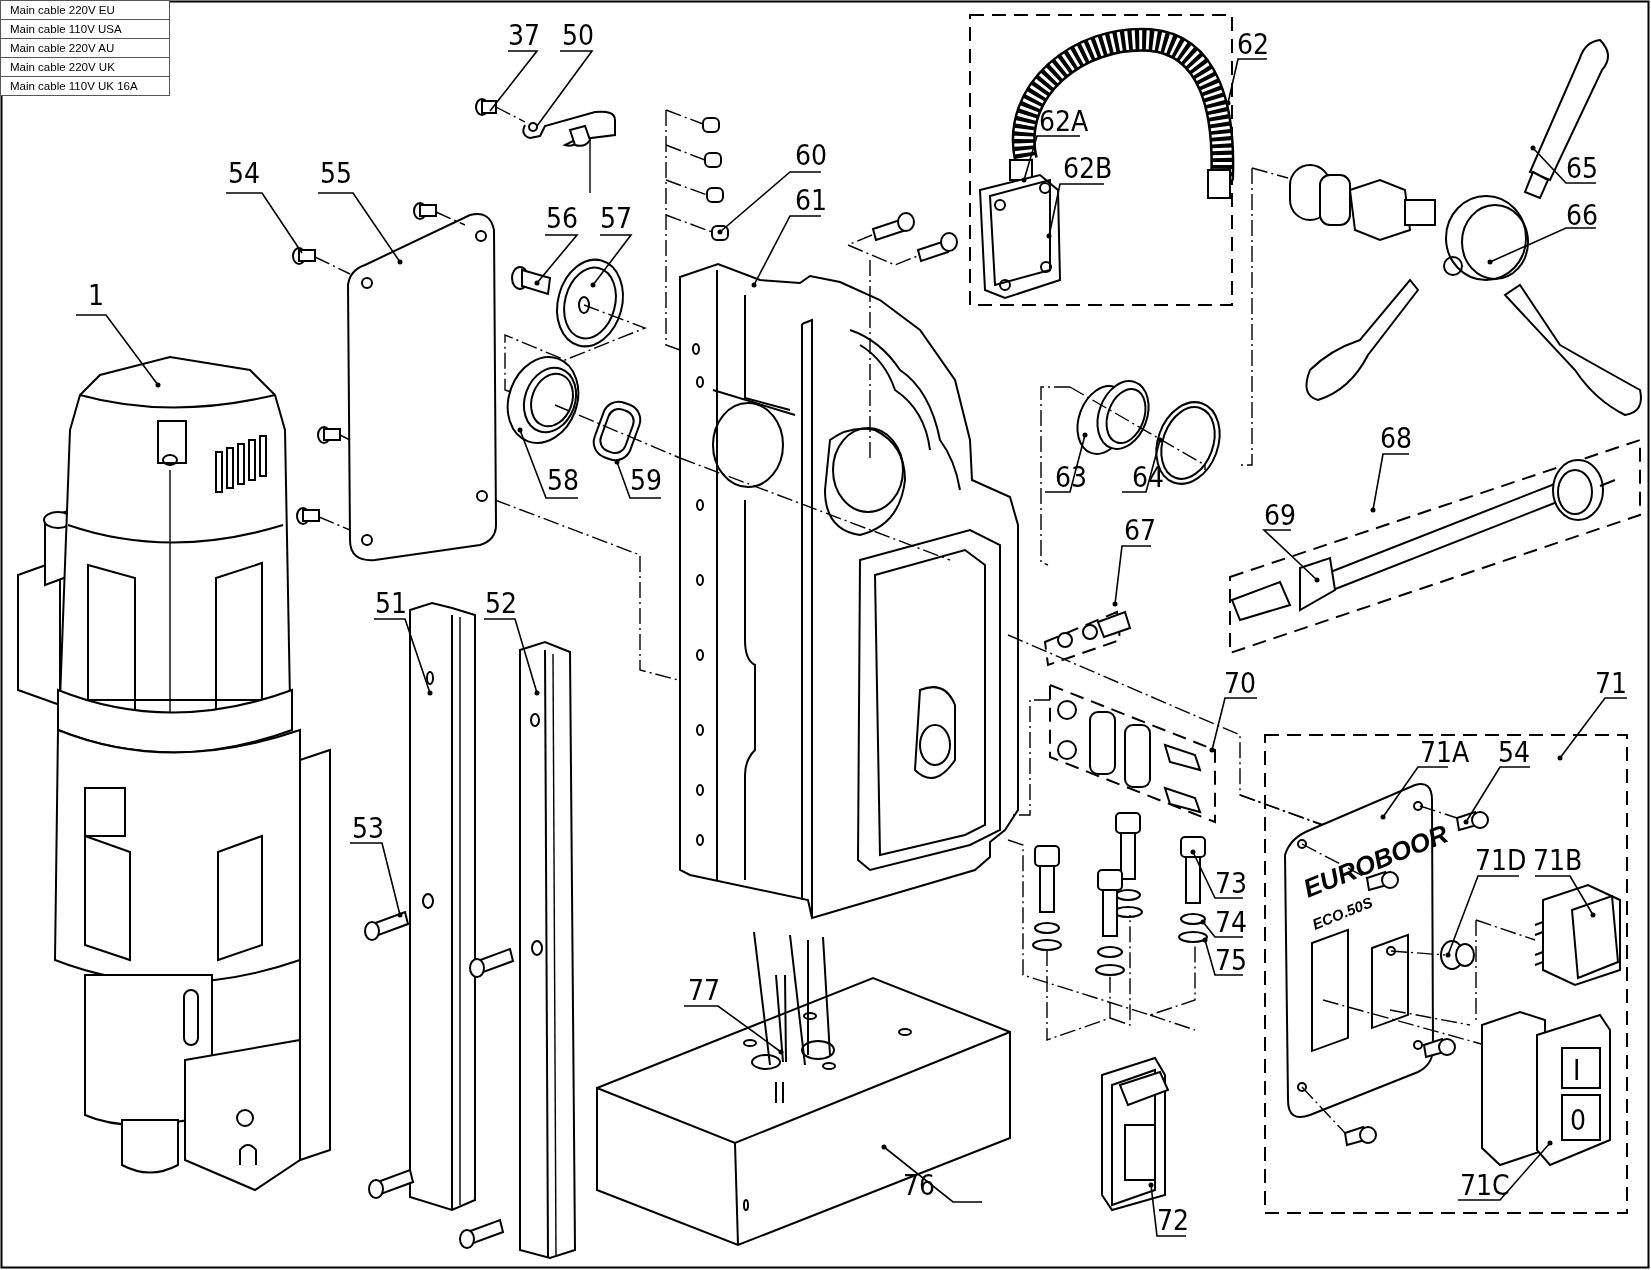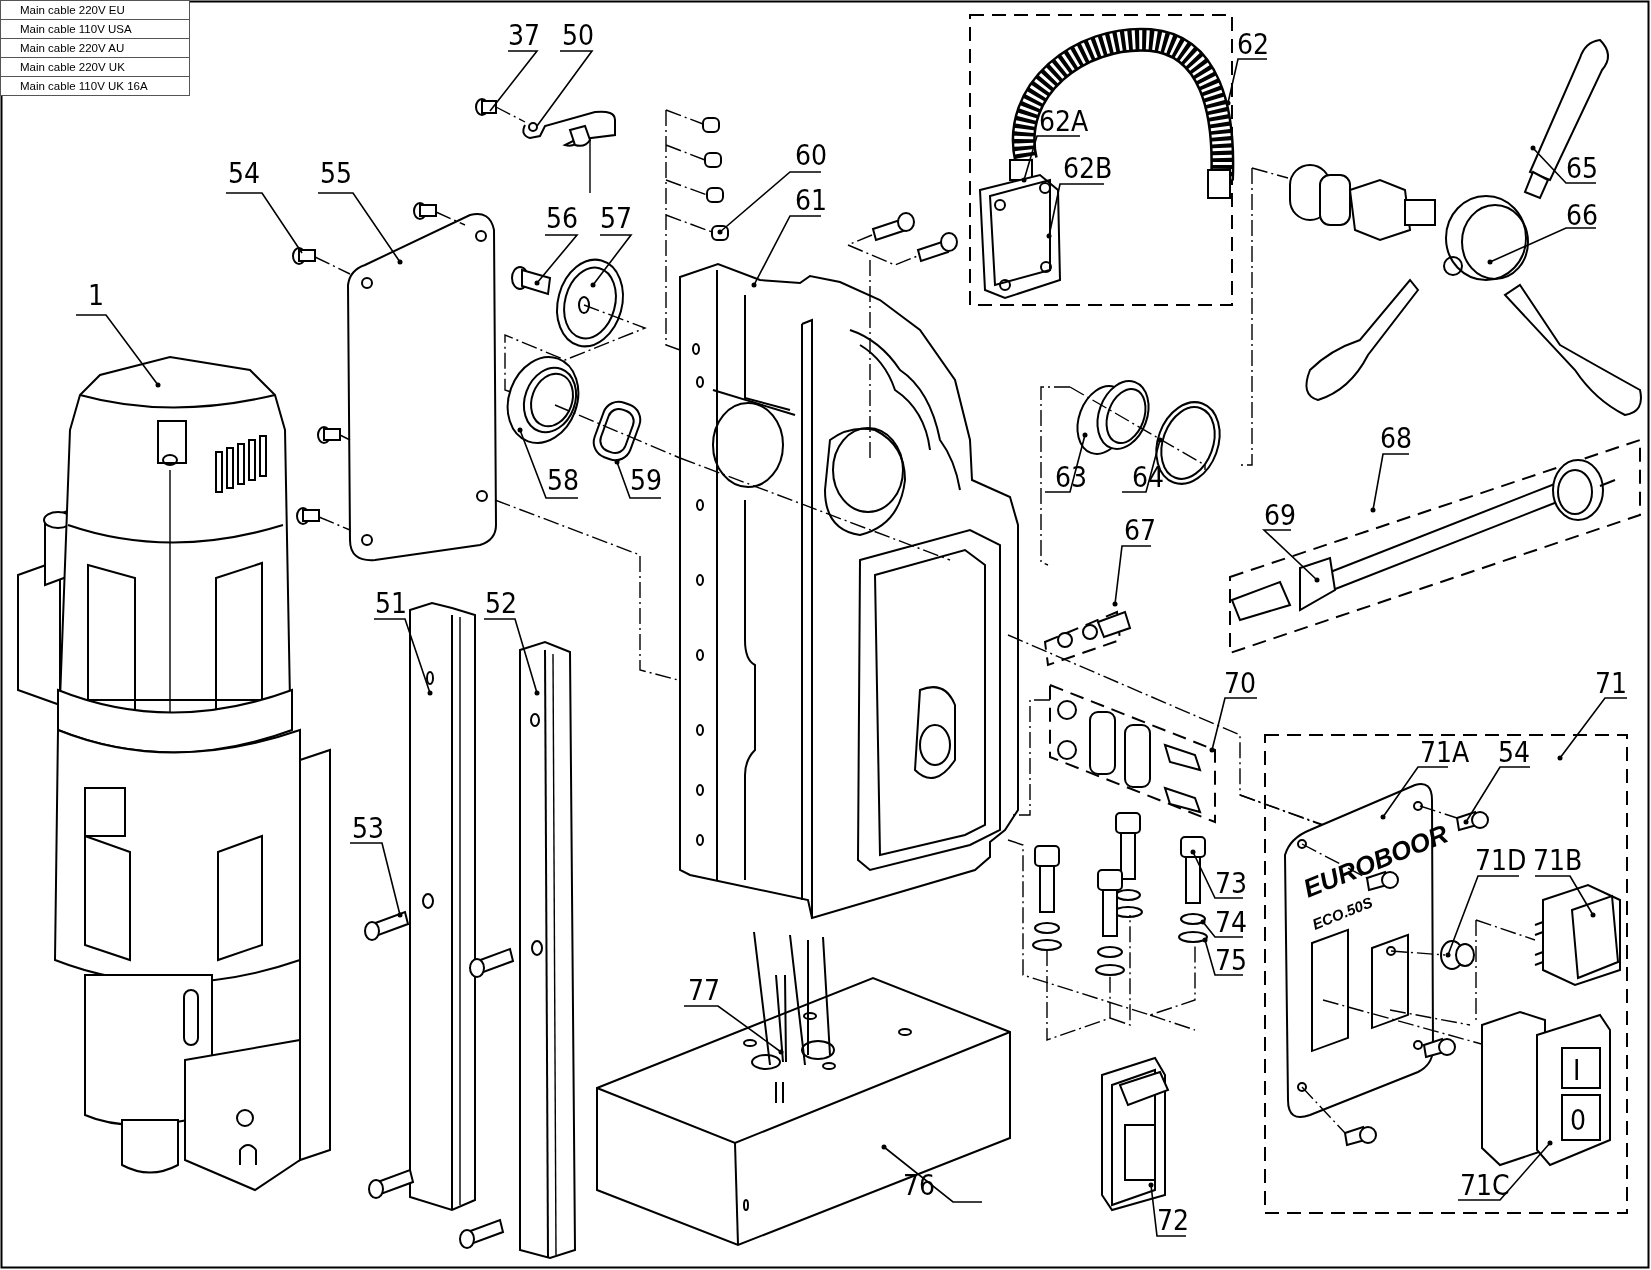--- a/index.html
+++ b/index.html
@@ -1,19 +1,19 @@
 <!DOCTYPE html>
 <html><head>
 <meta charset="utf-8">
 <style>
   html,body{margin:0;padding:0;background:#fff;}
   body{width:1651px;height:1270px;position:relative;overflow:hidden;font-family:"DejaVu Sans",sans-serif;}
   #frame{position:absolute;left:0;top:0;width:1651px;height:1270px;}
   .cable-table{position:absolute;left:0;top:0;border-collapse:collapse;background:#fff;z-index:2;}
-  .cable-table td{border:1px solid #555;font-family:"Liberation Sans",sans-serif;font-size:11.5px;line-height:17px;padding:0 19px;height:18px;white-space:nowrap;color:#000;width:150px;}
+  .cable-table td{border:1px solid #555;font-family:"Liberation Sans",sans-serif;font-size:11.5px;line-height:17px;padding:0 9px;height:18px;white-space:nowrap;color:#000;width:150px;}
   svg text.lbl{font-family:"DejaVu Sans Condensed","DejaVu Sans",sans-serif;font-size:28px;fill:#000;font-weight:normal;}
   svg text.brand{font-family:"Liberation Sans",sans-serif;font-style:italic;font-weight:bold;fill:#000;}
   .ln{stroke:#000;stroke-width:2;fill:none;}
   .thin{stroke:#000;stroke-width:1.4;fill:none;}
   .fillw{stroke:#000;stroke-width:2;fill:#fff;}
   .dash{stroke:#000;stroke-width:2;fill:none;stroke-dasharray:14 8;}
   .dashdot{stroke:#000;stroke-width:1.4;fill:none;stroke-dasharray:16 4 2 4;}
   .leader{stroke:#000;stroke-width:1.6;fill:none;}
   .dot{fill:#000;}
 </style>

